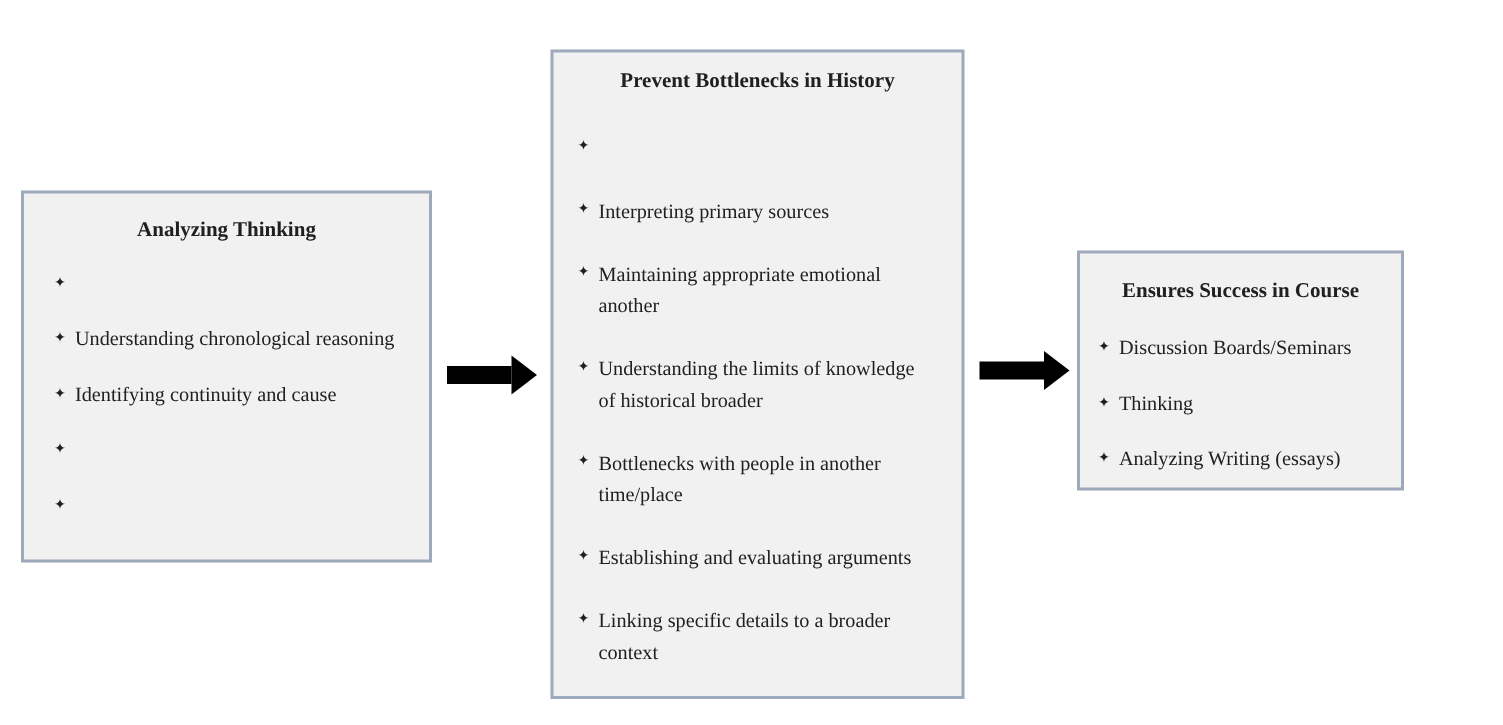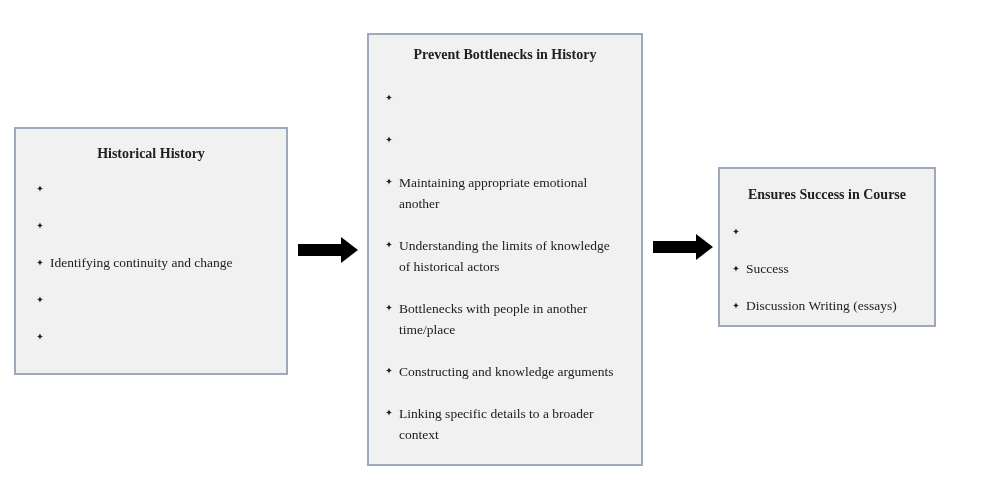--- a/index.html
+++ b/index.html
@@ -71,31 +71,32 @@
     border-bottom:13px solid transparent;
     border-left:17px solid #000000;
   }
 </style>
 </head>
 <body>
 
 <div class="canvas">
 
   <section class="box box-left">
-    <h2 class="box-title">Historical History</h2>
+    <h2 class="box-title">Analyzing Thinking</h2>
     <ul class="bullet-list">
       <li class="bullet-item">
         <span class="bullet">✦</span>
       </li>
       <li class="bullet-item">
         <span class="bullet">✦</span>
+        <span class="item-text">Understanding chronological reasoning</span>
       </li>
       <li class="bullet-item">
         <span class="bullet">✦</span>
-        <span class="item-text">Identifying continuity and change</span>
+        <span class="item-text">Identifying continuity and cause</span>
       </li>
       <li class="bullet-item">
         <span class="bullet">✦</span>
       </li>
       <li class="bullet-item">
         <span class="bullet">✦</span>
       </li>
     </ul>
   </section>
 
@@ -105,59 +106,61 @@
   </div>
 
   <section class="box box-middle">
     <h2 class="box-title">Prevent Bottlenecks in History</h2>
     <ul class="bullet-list">
       <li class="bullet-item">
         <span class="bullet">✦</span>
       </li>
       <li class="bullet-item">
         <span class="bullet">✦</span>
+        <span class="item-text">Interpreting primary sources</span>
       </li>
       <li class="bullet-item">
         <span class="bullet">✦</span>
         <span class="item-text">Maintaining appropriate emotional another</span>
       </li>
       <li class="bullet-item">
         <span class="bullet">✦</span>
-        <span class="item-text">Understanding the limits of knowledge of historical actors</span>
+        <span class="item-text">Understanding the limits of knowledge of historical broader</span>
       </li>
       <li class="bullet-item">
         <span class="bullet">✦</span>
         <span class="item-text">Bottlenecks with people in another time/place</span>
       </li>
       <li class="bullet-item">
         <span class="bullet">✦</span>
-        <span class="item-text">Constructing and knowledge arguments</span>
+        <span class="item-text">Establishing and evaluating arguments</span>
       </li>
       <li class="bullet-item">
         <span class="bullet">✦</span>
         <span class="item-text">Linking specific details to a broader context</span>
       </li>
     </ul>
   </section>
 
   <div class="arrow arrow-2">
     <div class="shaft"></div>
     <div class="head"></div>
   </div>
 
   <section class="box box-right">
     <h2 class="box-title">Ensures Success in Course</h2>
     <ul class="bullet-list">
       <li class="bullet-item">
         <span class="bullet">✦</span>
+        <span class="item-text">Discussion Boards/Seminars</span>
       </li>
       <li class="bullet-item">
         <span class="bullet">✦</span>
-        <span class="item-text">Success</span>
+        <span class="item-text">Thinking</span>
       </li>
       <li class="bullet-item">
         <span class="bullet">✦</span>
-        <span class="item-text">Discussion Writing (essays)</span>
+        <span class="item-text">Analyzing Writing (essays)</span>
       </li>
     </ul>
   </section>
 
 </div>
 
 </body></html>

